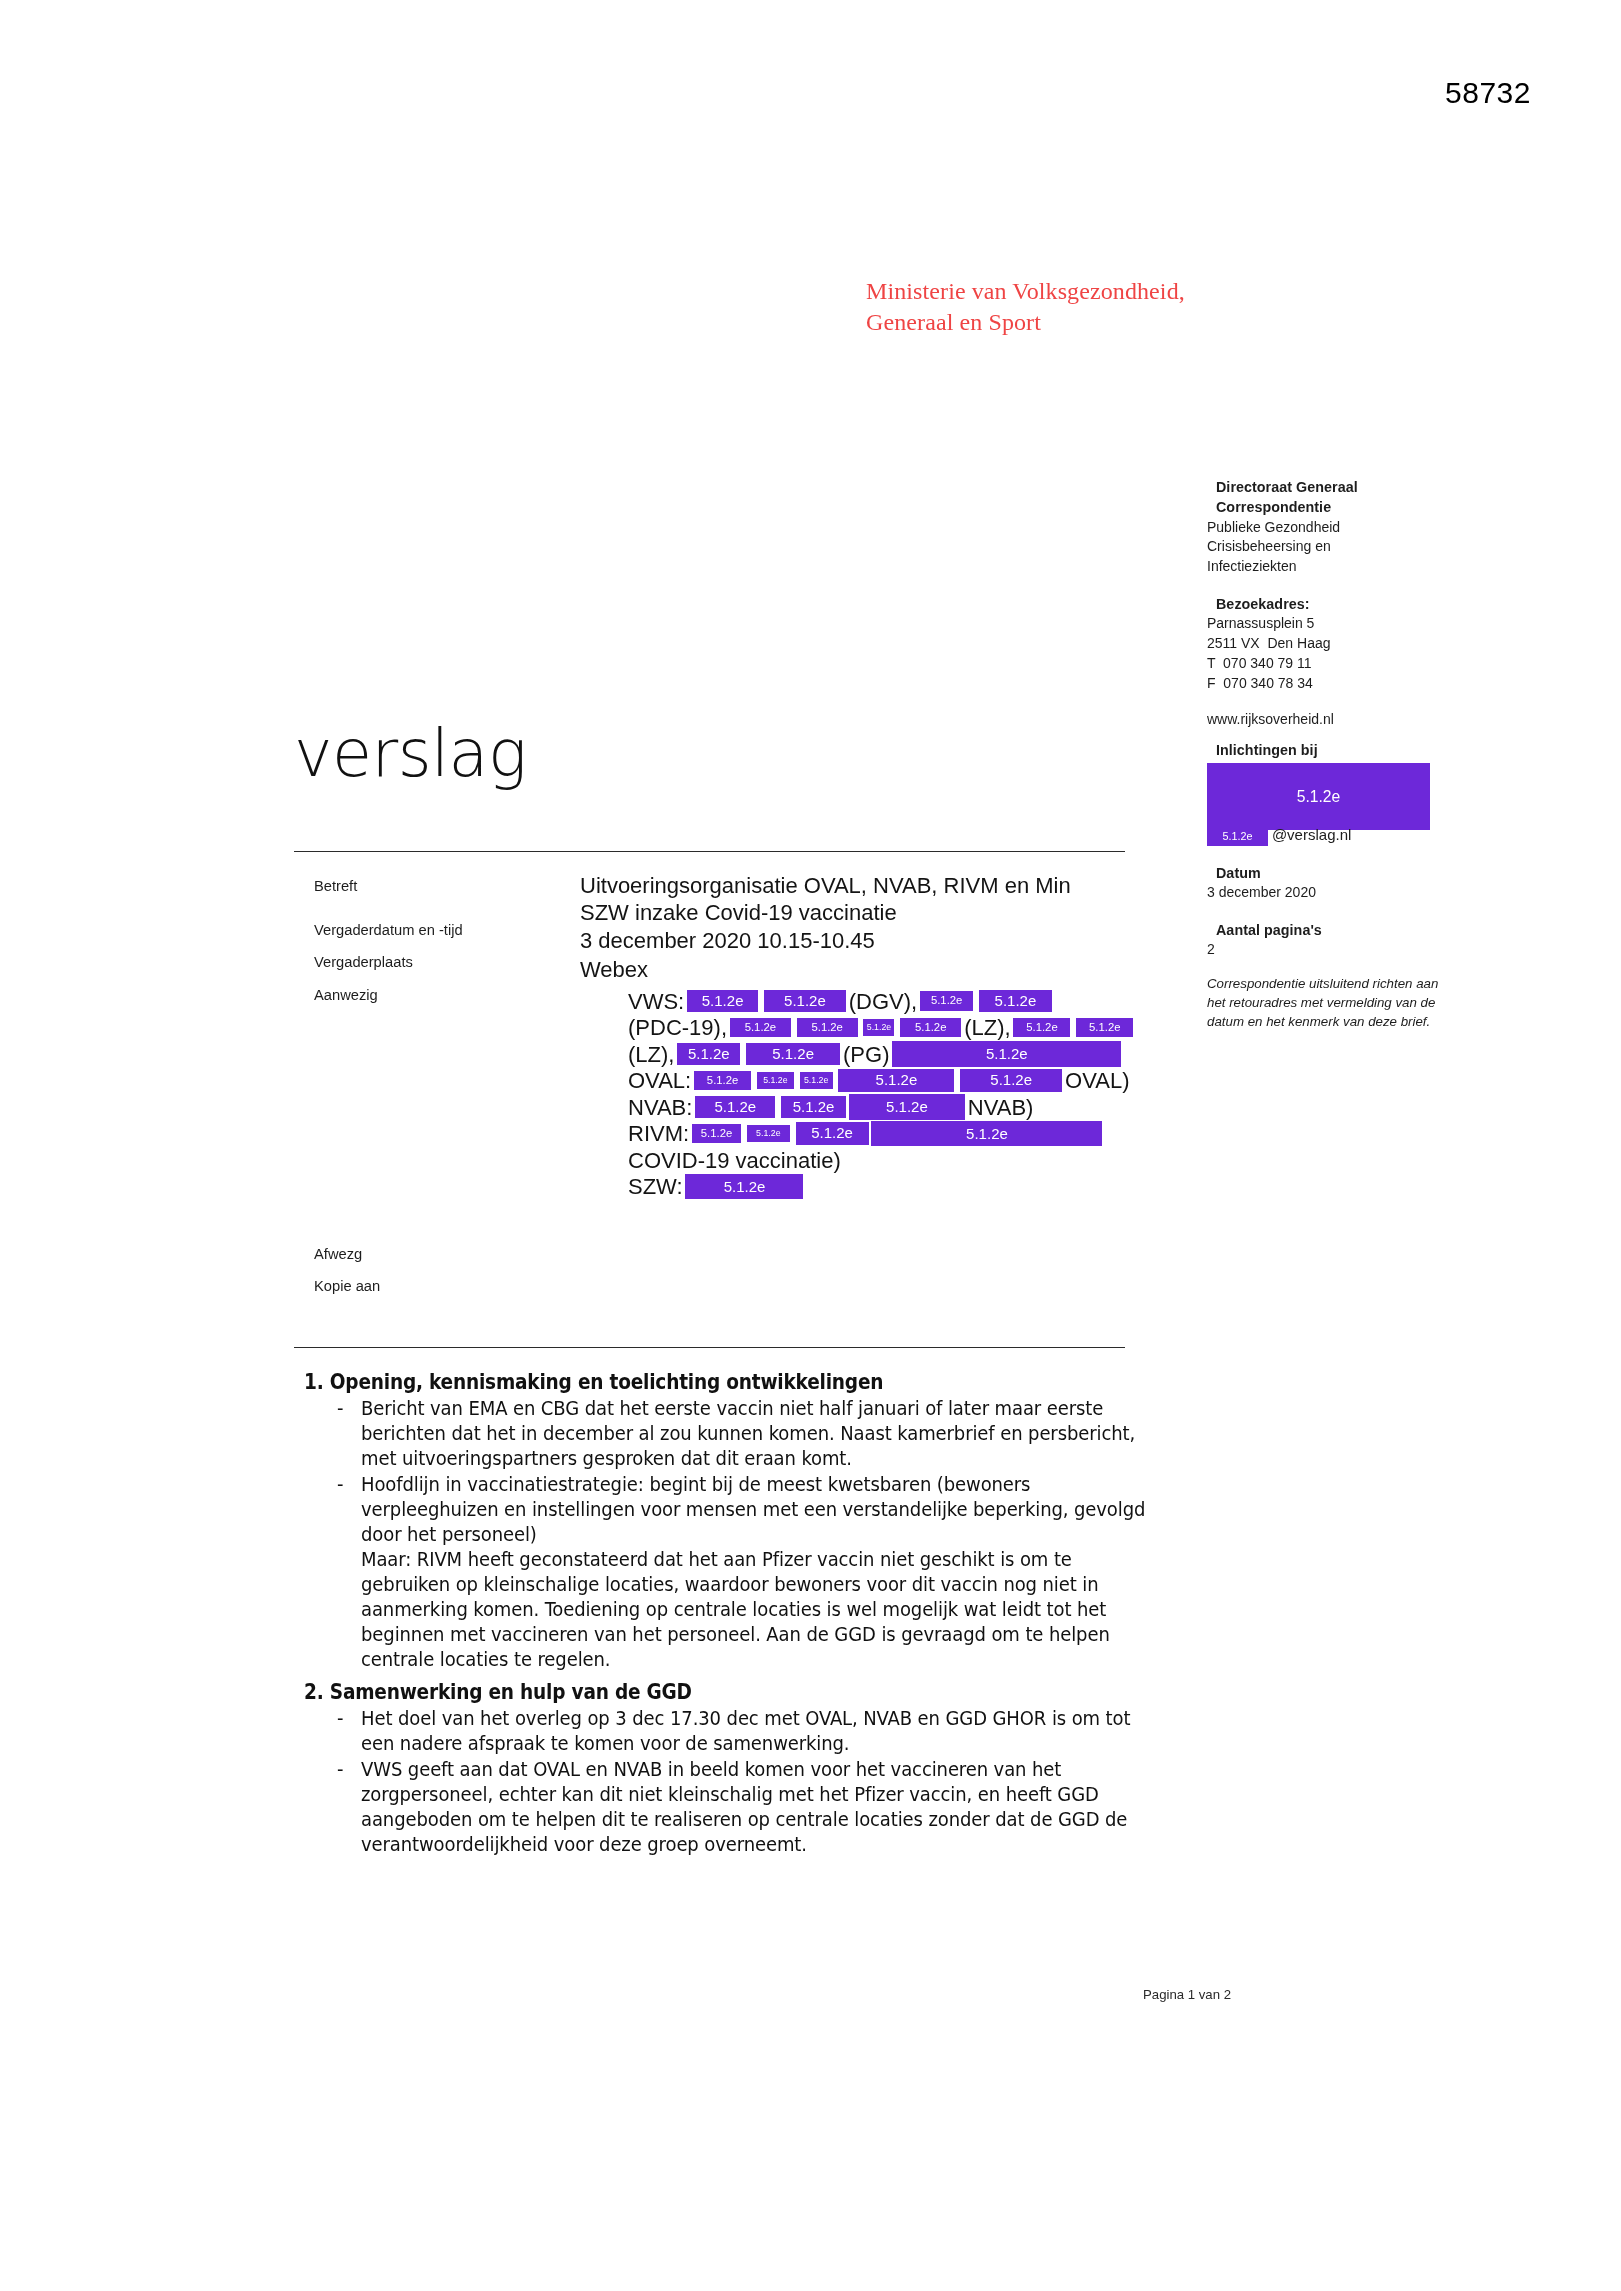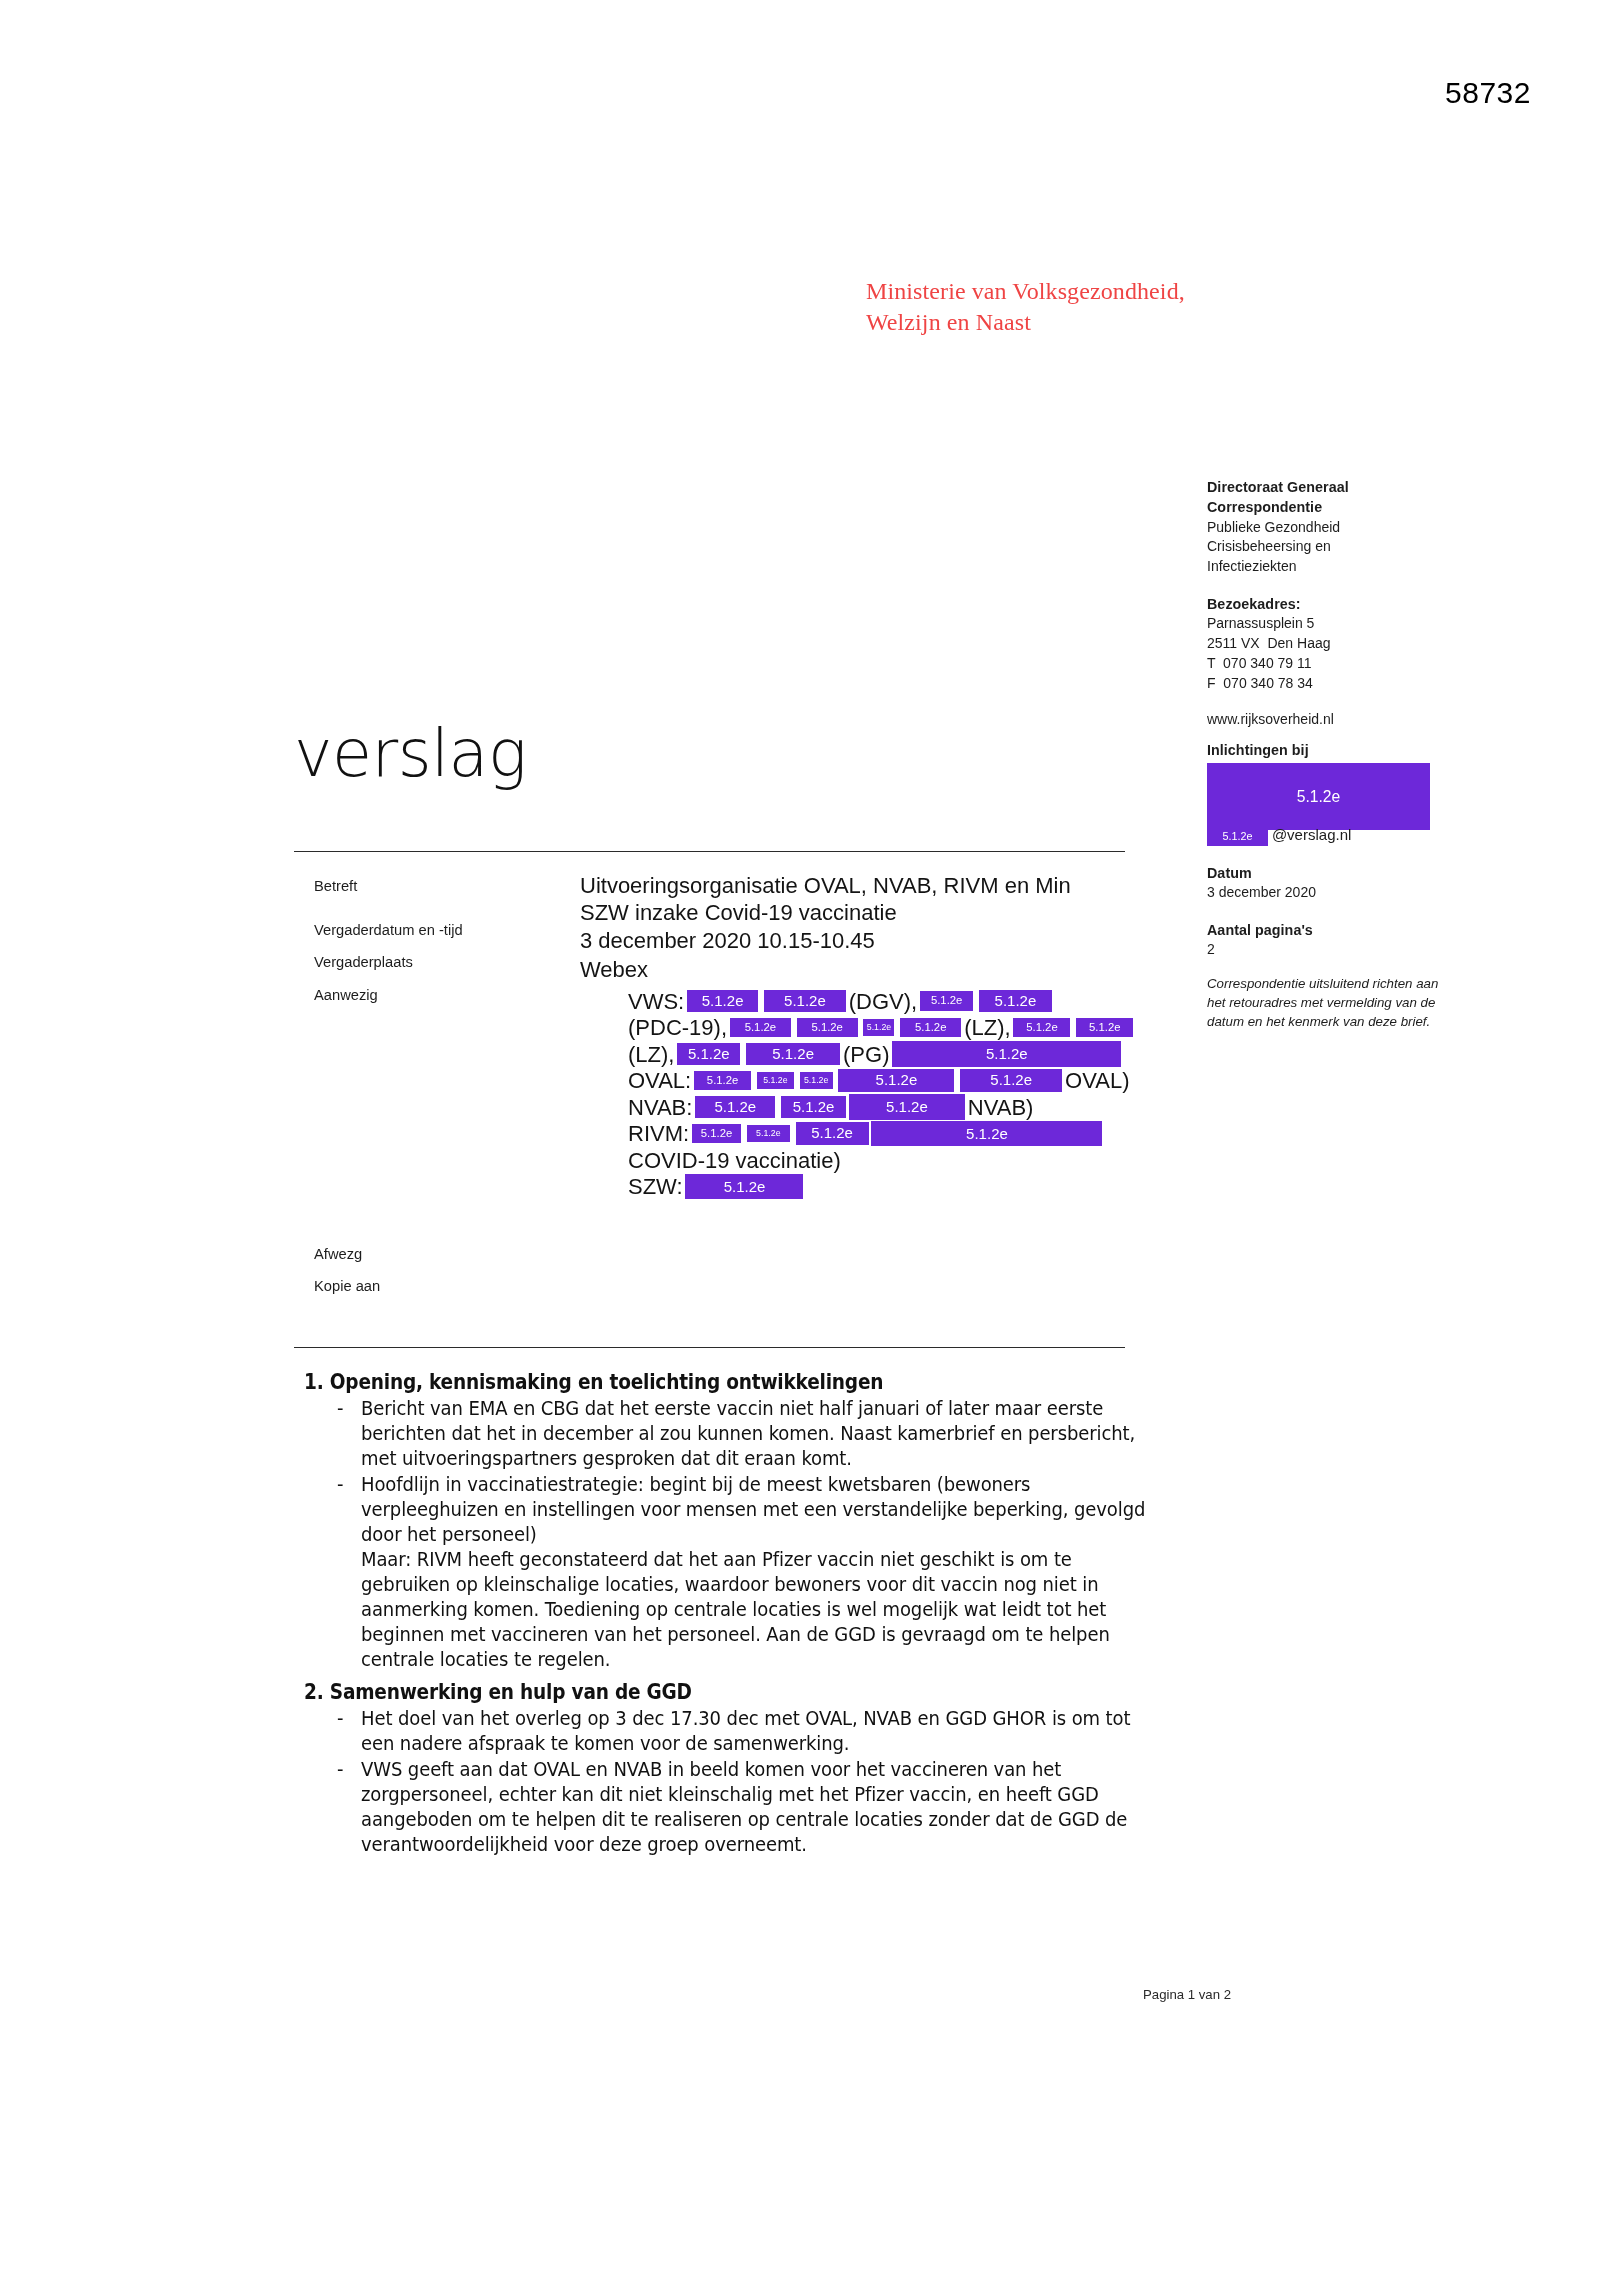--- a/index.html
+++ b/index.html
@@ -48,20 +48,21 @@
     width: 245px;
     font-size: 14px;
     line-height: 1.42;
     color: #1d1d1d;
   }
   .sidebar .blk { margin-bottom: 16.7px; }
   .sidebar .hd {
     font-weight: bold;
     font-size: 14.3px;
     letter-spacing: 0.05px;
+    margin-left: 9px;
   }
   .sidebar .ln { white-space: pre; }
   .sidebar .note {
     font-style: italic;
     font-size: 13.3px;
     line-height: 1.44;
     margin-top: 13.7px;
   }
   .sidebar .web { margin-bottom: 9.8px; }
 
@@ -220,21 +221,21 @@
     color: #2a2a2a;
   }
 </style>
 </head>
 <body>
 
 <div class="doc-number">58732</div>
 
 <div class="ministry">
   <div>Ministerie van Volksgezondheid,</div>
-  <div>Welzijn en Naast</div>
+  <div>Generaal en Sport</div>
 </div>
 
 <div class="sidebar">
 
   <div class="blk">
     <div class="hd">Directoraat Generaal</div>
     <div class="hd">Correspondentie</div>
     <div class="ln">Publieke Gezondheid</div>
     <div class="ln">Crisisbeheersing en</div>
     <div class="ln">Infectieziekten</div>

